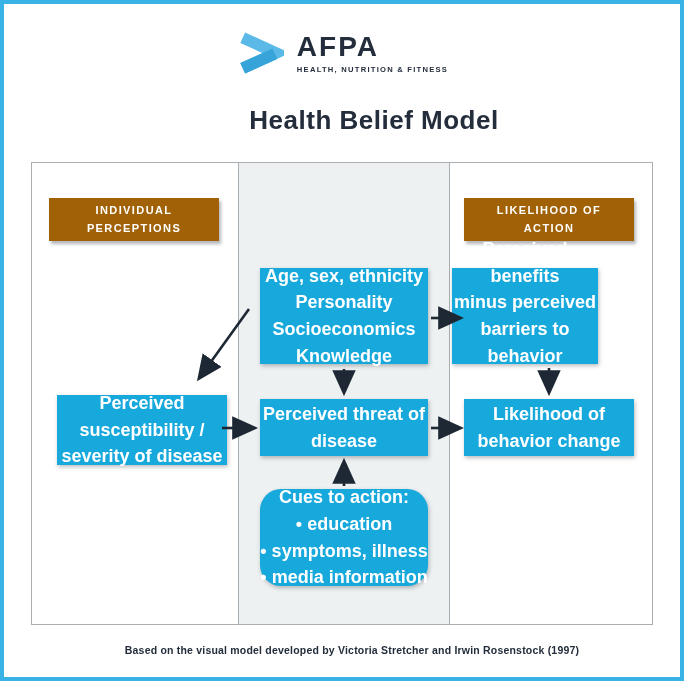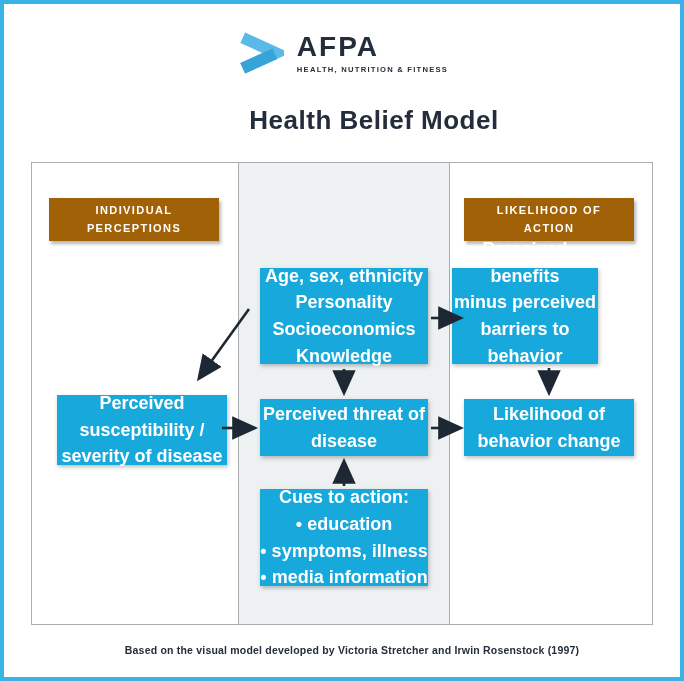--- a/index.html
+++ b/index.html
@@ -34,21 +34,21 @@
     position:absolute;background:#17a8dc;color:#ffffff;
     display:flex;align-items:center;justify-content:center;text-align:center;
     font-size:18px;font-weight:bold;line-height:1.48;white-space:pre-line;
     box-shadow:1px 2px 4px rgba(30,40,50,0.3);
   }
   .b-demographics{left:228px;top:105px;width:168px;height:96px;}
   .b-benefits{left:420px;top:105px;width:146px;height:96px;}
   .b-susceptibility{left:17px;top:232px;width:170px;height:70px;margin-left:8px;}
   .b-threat{left:228px;top:236px;width:168px;height:57px;}
   .b-likelihood{left:432px;top:236px;width:170px;height:57px;}
-  .b-cues{left:228px;top:326px;width:168px;height:97px;}
+  .b-cues{left:228px;top:326px;width:168px;height:97px;border-radius:21px;}
   .arrows{position:absolute;left:0;top:0;width:622px;height:463px;z-index:5;pointer-events:none;}
   
   .footer{position:absolute;top:644px;left:0;width:100%;text-align:center;
     font-size:10.5px;font-weight:bold;color:#232d3b;letter-spacing:0.2px;padding-left:10px;}
 </style>
 </head>
 <body>
 
 <div class="canvas">
 

